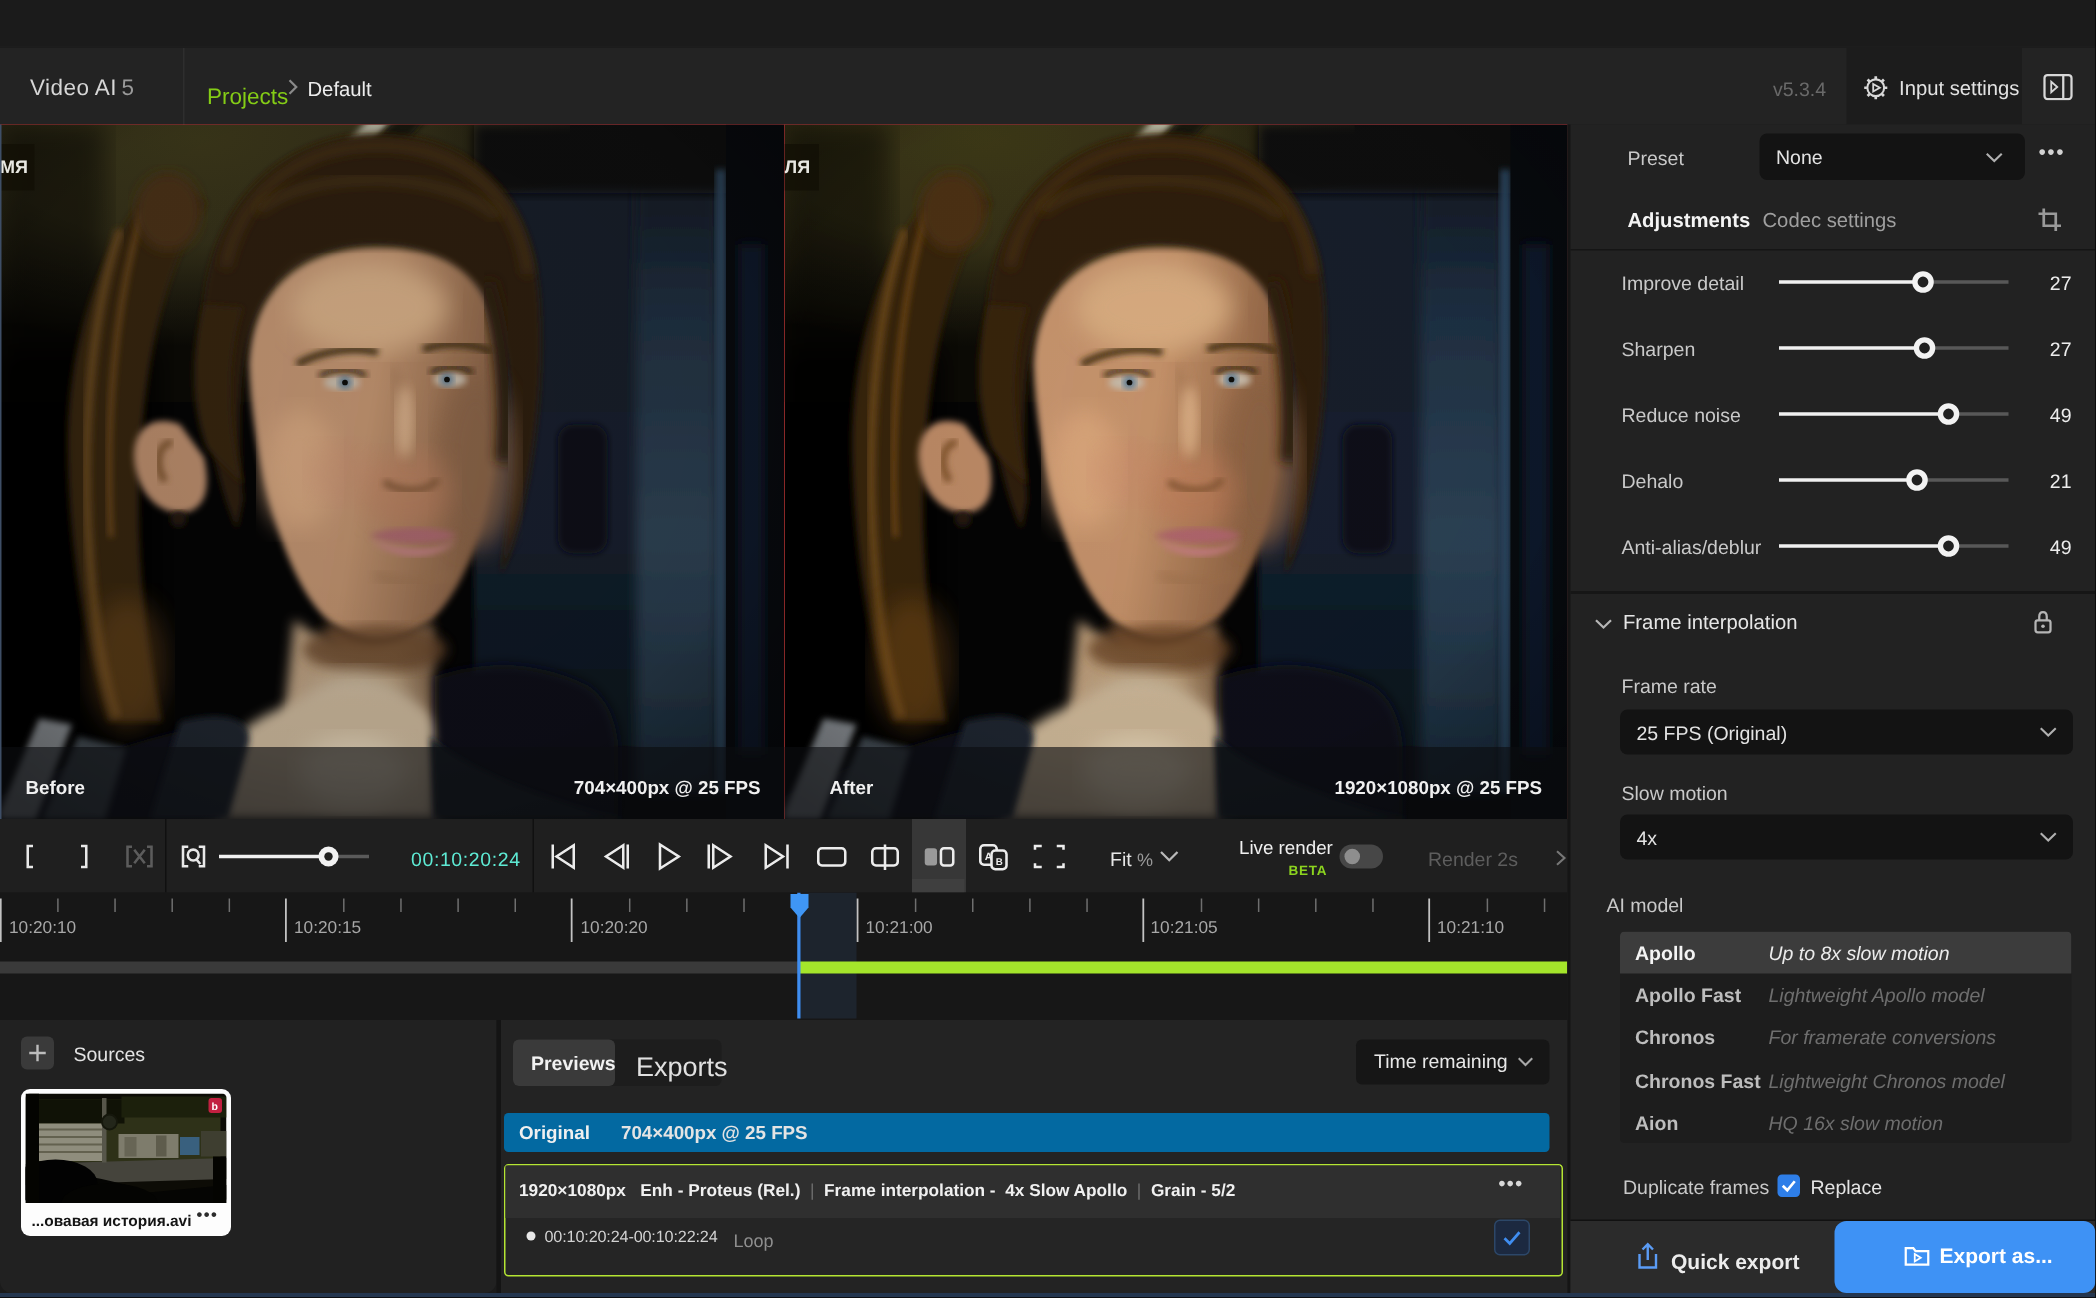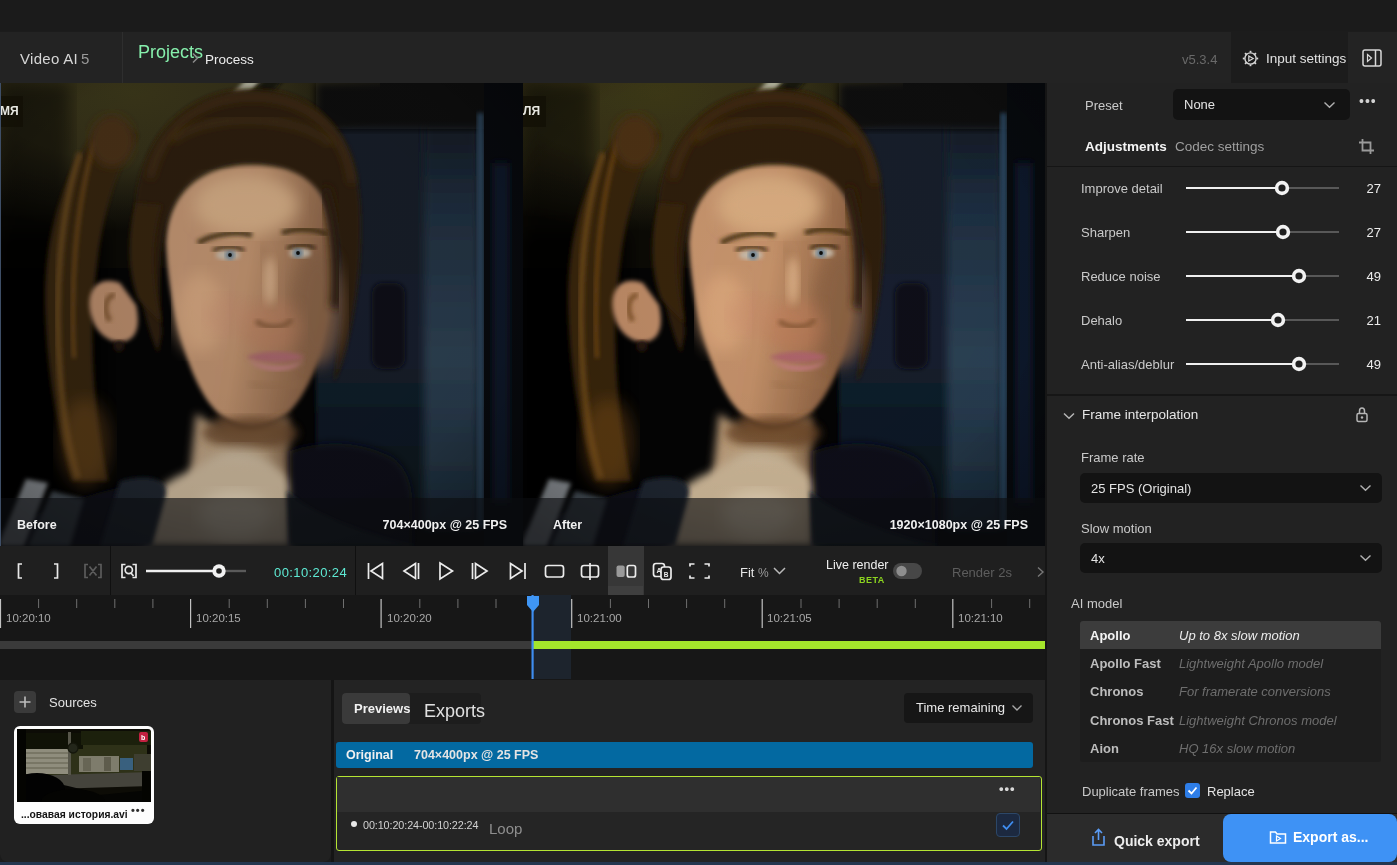--- a/index.html
+++ b/index.html
@@ -37,25 +37,25 @@
 .ddtext{position:absolute;left:11px;color:#e3e3e3;font-size:13px;}
 .chev{position:absolute;}
 </style>
 </head>
 <body>
 <div id="app">
   <div id="header" class="abs">
     <span class="abs" style="left:20px;top:18px;font-size:15px;color:#d6d6d6;letter-spacing:0.3px">Video AI</span>
     <span class="abs" style="left:81px;top:18px;font-size:15px;color:#9a9a9a">5</span>
     <div class="vdiv"></div>
-    <span class="abs" style="left:138px;top:10px;font-size:18px;color:#86efac">Projects</span>
+    <span class="abs" style="left:138px;top:24px;font-size:15px;color:#84cc16">Projects</span>
     <svg class="abs" style="left:190px;top:20px" width="10" height="12" viewBox="0 0 10 12">
         <path d="M3 1.5 L7.5 6 L3 10.5" stroke="#8a8a8a" stroke-width="1.5" fill="none"></path>
       </svg>
-    <span class="abs" style="left:205px;top:20px;font-size:13.5px;color:#ececec">Process</span>
+    <span class="abs" style="left:205px;top:20px;font-size:13.5px;color:#ececec">Default</span>
     <span class="abs" style="left:1182px;top:20px;font-size:13px;color:#696969">v5.3.4</span>
     <div class="abs" style="left:1231px;top:0;width:117px;height:52px;background:#1c1c1c"></div>
     <svg class="abs" style="left:1242px;top:18px" width="17" height="17" viewBox="0 0 17 17">
       <circle cx="8.5" cy="8.5" r="5.6" fill="none" stroke="#d8d8d8" stroke-width="1.4"></circle>
       <g stroke="#d8d8d8" stroke-width="1.8">
         <line x1="8.5" y1="0.8" x2="8.5" y2="2.6"></line>
           <line x1="8.5" y1="14.4" x2="8.5" y2="16.2"></line>
         <line x1="0.8" y1="8.5" x2="2.6" y2="8.5"></line>
           <line x1="14.4" y1="8.5" x2="16.2" y2="8.5"></line>
         <line x1="3.05" y1="3.05" x2="4.35" y2="4.35"></line>
@@ -334,25 +334,26 @@
       <svg class="abs" style="left:107px;top:11px" width="12" height="8">
           <path d="M1.5 1.5 L6 6 L10.5 1.5" stroke="#a8a8a8" stroke-width="1.4" fill="none"></path>
         </svg>
     </div>
     <div class="abs" style="left:2px;top:62px;width:697px;height:26px;background:#0369a1;border-radius:3px">
       <span class="abs" style="left:10px;top:6px;font-size:12.5px;font-weight:bold;color:#f0f0f0">Original</span>
       <span class="abs" style="left:78px;top:6px;font-size:12.5px;font-weight:bold;color:#e4e4e4">704×400px @ 25 FPS</span>
     </div>
     <div class="abs" style="left:2px;top:96px;width:706px;height:75px;border:1.5px solid #b5e533;border-radius:3px;box-sizing:border-box;background:#252525">
       <div class="abs" style="left:0;top:0;width:703px;height:35px;background:#2f2f2f">
+        <span class="abs" style="left:9px;top:11px;font-size:11.5px;font-weight:bold;color:#f0f0f0">1920×1080px&nbsp;&nbsp;&nbsp;Enh - Proteus (Rel.)&nbsp;&nbsp;<span style="color:#6e6e6e;font-weight:normal">|</span>&nbsp;&nbsp;Frame interpolation -&nbsp; 4x Slow Apollo&nbsp;&nbsp;<span style="color:#6e6e6e;font-weight:normal">|</span>&nbsp;&nbsp;Grain - 5/2</span>
         <span class="abs" style="left:662px;top:4px;font-size:13px;font-weight:bold;color:#d8d8d8;letter-spacing:1px">•••</span>
       </div>
       <div class="abs" style="left:14px;top:44px;width:6px;height:6px;border-radius:3px;background:#e8e8e8"></div>
       <span class="abs" style="left:26px;top:42px;font-size:10.8px;color:#d2d2d2;letter-spacing:-0.1px">00:10:20:24-00:10:22:24</span>
-      <span class="abs" style="left:152px;top:43px;font-size:15px;color:#8e8e8e">Loop</span>
+      <span class="abs" style="left:152px;top:43px;font-size:12px;color:#8e8e8e">Loop</span>
       <div class="abs" style="left:659px;top:36px;width:24px;height:24px;background:#1c2940;border:1px solid #2c4768;border-radius:4px;box-sizing:border-box">
         <svg width="22" height="22">
             <path d="M6 11.5 L9.5 15 L16 7.5" stroke="#3f8df0" stroke-width="1.8" fill="none"></path>
           </svg>
       </div>
     </div>
   </div>
   <div id="rpanel" class="abs">
 
     <span class="rp lbl" style="left:38px;top:15px">Preset</span>

